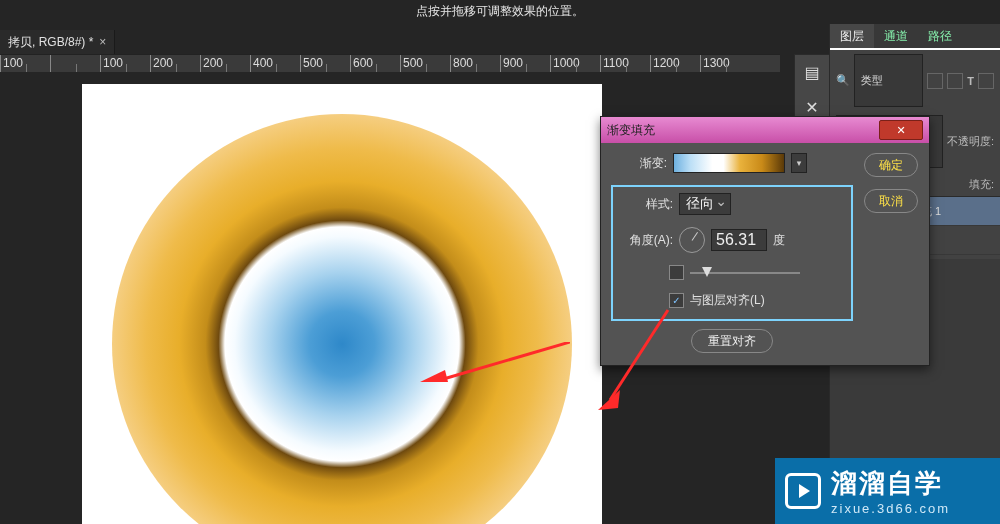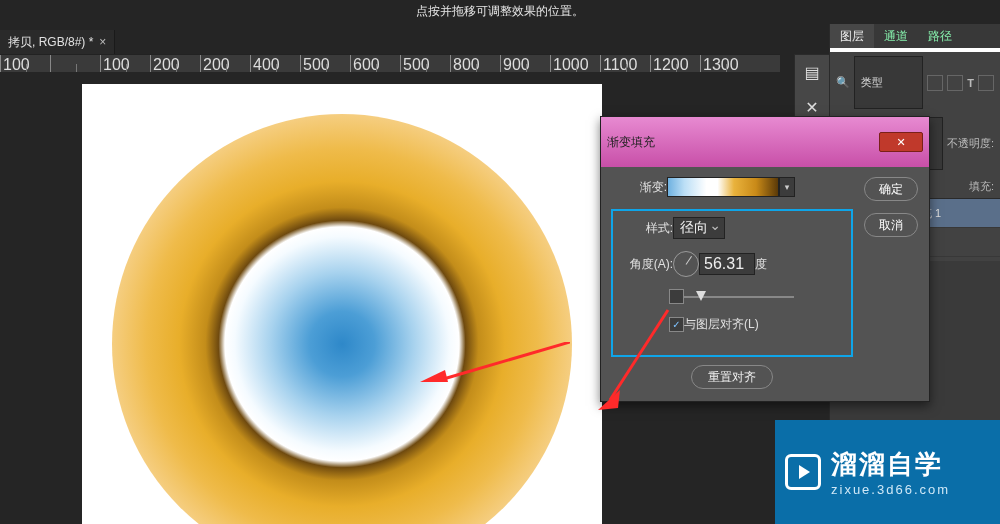--- a/index.html
+++ b/index.html
@@ -44,21 +44,21 @@
     position: absolute;
     top: 54px;
     left: 0;
     right: 220px;
     height: 18px;
     background: #3a3a3a;
     border-top: 1px solid #222;
     border-bottom: 1px solid #222;
     display: flex;
     overflow: hidden;
-    font-size: 16px;
+    font-size: 12px;
     color: #ddd;
   }
   .ruler-h .tick {
     position: relative;
     flex: 0 0 50px;
     border-left: 1px solid #888;
     height: 100%;
     box-sizing: border-box;
   }
   .ruler-h .tick span {
@@ -144,21 +144,21 @@
     align-items: center;
     justify-content: space-around;
     color: #ddd;
     font-size: 16px;
   }
   .panel-tabs {
     display: flex;
     background: #383838;
     height: 24px;
     align-items: stretch;
-    border-bottom: 4px solid #ffffff;
+    border-bottom: 2px solid #ffffff;
   }
   .panel-tabs .tab {
     flex: none;
     padding: 4px 10px 0;
     color: #86efac;
     font-size: 12px;
     cursor: pointer;
   }
   .panel-tabs .tab.active {
     background: #474747;
@@ -217,21 +217,21 @@
     width: 328px;
     background: #535353;
     border: 1px solid #222;
     box-shadow: 0 4px 10px rgba(0,0,0,0.5);
   }
   .dlg-title {
     height: 26px;
     background: linear-gradient(#e78ad1, #c84fa8);
     display: flex;
     align-items: center;
-    padding: 12px 6px;
+    padding: 0 6px;
     font-size: 12px;
     color: #222;
     justify-content: space-between;
   }
   .dlg-title .txt {
     color: #222;
     font-weight: 500;
   }
   .dlg-close {
     width: 42px;
@@ -260,31 +260,32 @@
     flex-direction: column;
     gap: 12px;
     align-items: center;
   }
   .ps-btn {
     width: 52px;
     height: 22px;
     border: 1px solid #888;
     border-radius: 12px;
     background: #535353;
-    color: #ffffff;
+    color: #fde047;
     display: flex;
     align-items: center;
     justify-content: center;
     font-size: 12px;
   }
   .field-row {
     display: flex;
     align-items: center;
     margin-bottom: 12px;
     font-size: 12px;
+    gap: 6px;
   }
   .field-row .lbl {
     width: 56px;
     text-align: right;
     color: #e0e0e0;
   }
   .grad-preview {
     width: 110px;
     height: 18px;
     border: 1px solid #222;
@@ -295,22 +296,22 @@
     height: 18px;
     background: #3c3c3c;
     border: 1px solid #222;
     color: #ccc;
     display: flex;
     align-items: center;
     justify-content: center;
     font-size: 9px;
   }
   .redbox {
-    border: 2px solid #0ea5e9;
-    padding: 6px 4px 20px;
+    border: 2px solid #7dd3fc;
+    padding: 6px 4px 8px;
     margin-bottom: 8px;
   }
   .select-sm {
     background: #3c3c3c;
     border: 1px solid #222;
     color: #eee;
     padding: 1px 16px 1px 6px;
     font-size: 14px;
     position: relative;
   }
@@ -397,21 +398,21 @@
   .annot-arrow {
     position: absolute;
     pointer-events: none;
   }
   
   .watermark {
     position: absolute;
     right: 0;
     bottom: 0;
     width: 225px;
-    height: 104px;
+    height: 66px;
     background: #0a6ea8;
     display: flex;
     align-items: center;
     gap: 10px;
     padding-left: 10px;
     box-sizing: border-box;
   }
   .wm-play {
     width: 30px;
     height: 30px;

